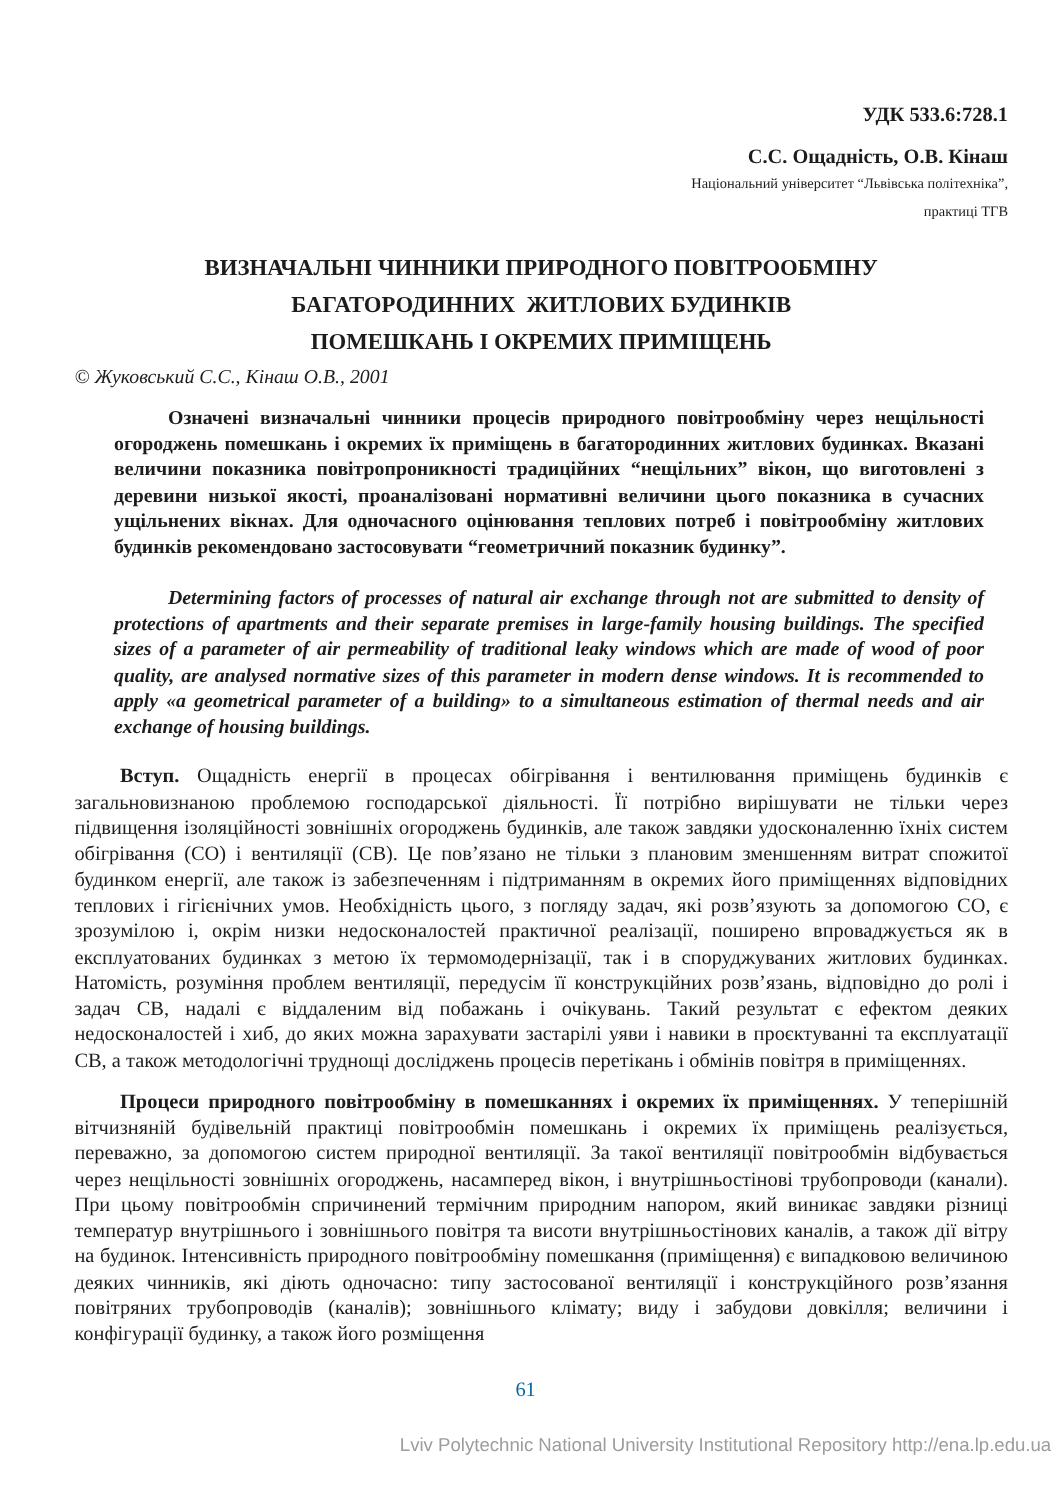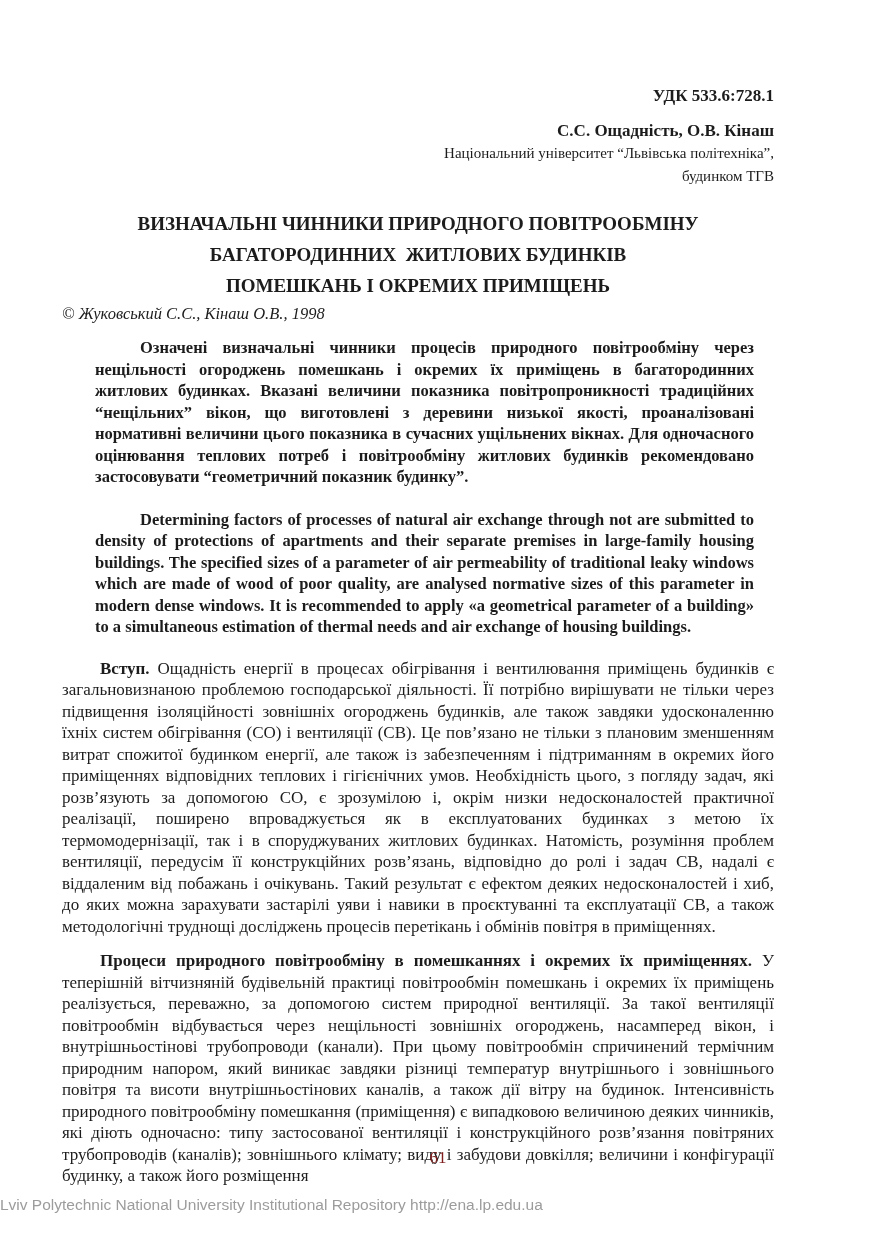--- a/index.html
+++ b/index.html
@@ -6,81 +6,81 @@
   body {
     width: 876px; height: 1240px;
     background: #ffffff;
     position: relative;
     overflow: hidden;
   }
   .page {
     position: absolute; top: 0; left: 0;
     width: 876px; height: 1240px;
     box-sizing: border-box;
-    padding: 84px 102px 0 62px;
+    padding: 84px 36px 0 62px;
     font-family: "Liberation Serif", "DejaVu Serif", serif;
     color: #1c1c1c;
   }
   .header-block { text-align: right; font-size: 17px; line-height: 23px; }
   .udc { font-weight: 700; margin-bottom: 12px; }
   .authors { font-weight: 700; }
-  .affiliation, .department { font-size: 15px; }
+  .affiliation, .department { font-size: 12px; }
 
   .title { margin: 20px 0 0 0; text-align: center; font-size: 19px; line-height: 31px; font-weight: 700; }
   .title-line { white-space: pre-wrap; }
 
   .copyright { margin-top: 3px; font-style: italic; font-size: 16.5px; }
 
   .abstract {
     margin: 13px 12px 0 33px;
     padding-right: 8px;
     font-weight: 700;
     font-size: 16.5px; line-height: 21.5px;
     text-align: justify; text-indent: 45px;
   }
-  .abstract.en { margin-top: 21px; }
+  .abstract.en { margin-top: 21px; font-style: italic; }
 
   .body-par {
     margin: 20px 0 0 0;
     font-size: 17px; line-height: 21.5px;
     text-align: justify; text-indent: 38px;
   }
   .body-par.second { margin-top: 13px; }
   .lead { font-weight: 700; margin-top: 20px; }
 
   .page-number {
     position: absolute; left: 0; right: 0; top: 1148px;
-    text-align: center; font-size: 17px; color: #7f1d1d;
+    text-align: center; font-size: 17px; color: #0369a1;
   }
   .repo-footer {
     position: absolute; left: 0; right: 0; top: 1196px;
-    text-align: left;
+    text-align: right;
     font-family: "Liberation Sans", "DejaVu Sans", sans-serif;
     font-size: 15.5px; color: #9c9c9c;
   }
 </style>
 </head>
 <body>
 
 <div class="page">
 
   <div class="header-block">
     <div class="udc">УДК 533.6:728.1</div>
     <div class="authors">С.С. Ощадність, О.В. Кінаш</div>
     <div class="affiliation">Національний університет “Львівська політехніка”,</div>
-    <div class="department">будинком ТГВ</div>
+    <div class="department">практиці ТГВ</div>
   </div>
 
   <h1 class="title">
     <div class="title-line">ВИЗНАЧАЛЬНІ ЧИННИКИ ПРИРОДНОГО ПОВІТРООБМІНУ</div>
     <div class="title-line">БАГАТОРОДИННИХ  ЖИТЛОВИХ БУДИНКІВ</div>
     <div class="title-line">ПОМЕШКАНЬ І ОКРЕМИХ ПРИМІЩЕНЬ</div>
   </h1>
 
-  <div class="copyright">© Жуковський С.С., Кінаш О.В., 1998</div>
+  <div class="copyright">© Жуковський С.С., Кінаш О.В., 2001</div>
 
   <p class="abstract uk">Означені визначальні чинники процесів природного повітрообміну через нещільності огороджень помешкань і окремих їх приміщень в багатородинних житлових будинках. Вказані величини показника повітропроникності традиційних “нещільних” вікон, що виготовлені з деревини низької якості, проаналізовані нормативні величини цього показника в сучасних ущільнених вікнах. Для одночасного оцінювання теплових потреб і повітрообміну житлових будинків рекомендовано застосовувати “геометричний показник будинку”.</p>
 
   <p class="abstract en">Determining factors of processes of natural air exchange through not are submitted to density of protections of apartments and their separate premises in large-family housing buildings. The specified sizes of a parameter of air permeability of traditional leaky windows which are made of wood of poor quality, are analysed normative sizes of this parameter in modern dense windows. It is recommended to apply «a geometrical parameter of a building» to a simultaneous estimation of thermal needs and air exchange of housing buildings.</p>
 
   <p class="body-par"><span class="lead">Вступ.</span><span> Ощадність енергії в процесах обігрівання і вентилювання приміщень будинків є загальновизнаною проблемою господарської діяльності. Її потрібно вирішувати не тільки через підвищення ізоляційності зовнішніх огороджень будинків, але також завдяки удосконаленню їхніх систем обігрівання (СО) і вентиляції (СВ). Це пов’язано не тільки з плановим зменшенням витрат спожитої будинком енергії, але також із забезпеченням і підтриманням в окремих його приміщеннях відповідних теплових і гігієнічних умов. Необхідність цього, з погляду задач, які розв’язують за допомогою СО, є зрозумілою і, окрім низки недосконалостей практичної реалізації, поширено впроваджується як в експлуатованих будинках з метою їх термомодернізації, так і в споруджуваних житлових будинках. Натомість, розуміння проблем вентиляції, передусім її конструкційних розв’язань, відповідно до ролі і задач СВ, надалі є віддаленим від побажань і очікувань. Такий результат є ефектом деяких недосконалостей і хиб, до яких можна зарахувати застарілі уяви і навики в проєктуванні та експлуатації СВ, а також методологічні труднощі досліджень процесів перетікань і обмінів повітря в приміщеннях.</span></p>
 
   <p class="body-par second"><span class="lead">Процеси природного повітрообміну в помешканнях і окремих їх приміщеннях.</span><span> У теперішній вітчизняній будівельній практиці повітрообмін помешкань і окремих їх приміщень реалізується, переважно, за допомогою систем природної вентиляції. За такої вентиляції повітрообмін відбувається через нещільності зовнішніх огороджень, насамперед вікон, і внутрішньостінові трубопроводи (канали). При цьому повітрообмін спричинений термічним природним напором, який виникає завдяки різниці температур внутрішнього і зовнішнього повітря та висоти внутрішньостінових каналів, а також дії вітру на будинок. Інтенсивність природного повітрообміну помешкання (приміщення) є випадковою величиною деяких чинників, які діють одночасно: типу застосованої вентиляції і конструкційного розв’язання повітряних трубопроводів (каналів); зовнішнього клімату; виду і забудови довкілля; величини і конфігурації будинку, а також його розміщення</span></p>
 
   <div class="page-number">61</div>

